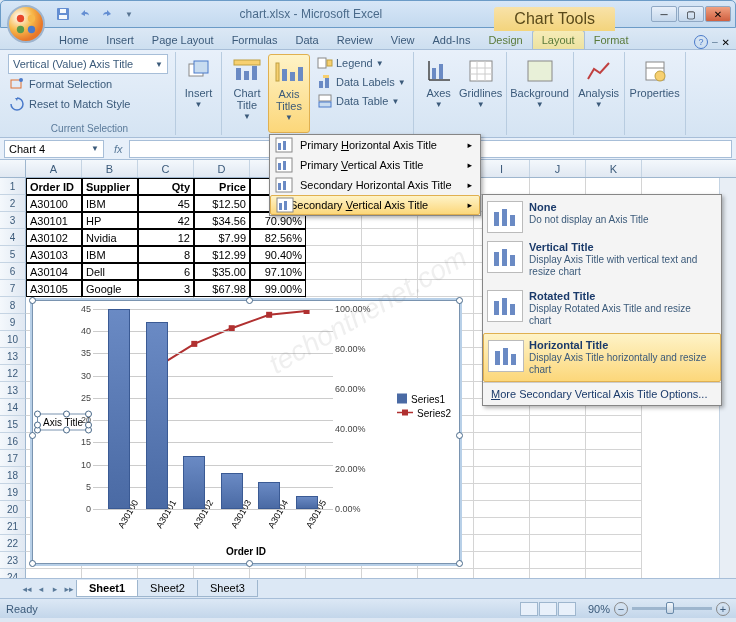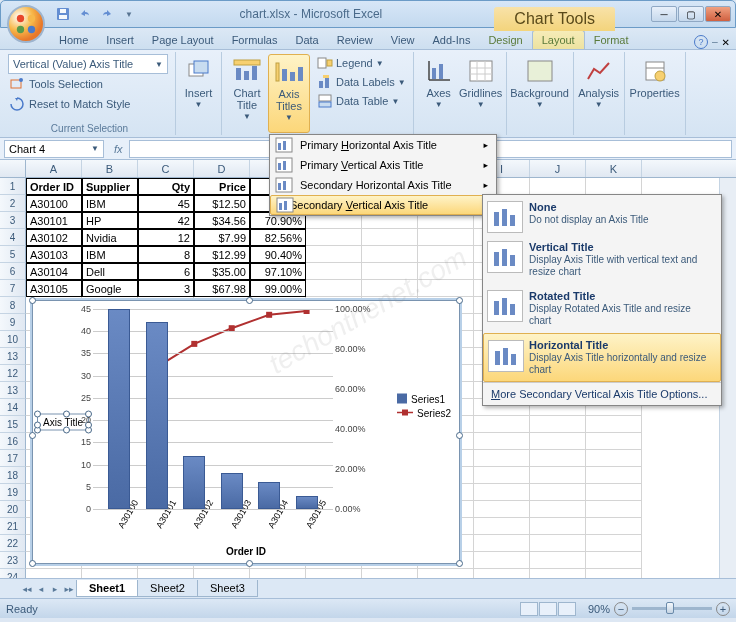--- a/index.html
+++ b/index.html
@@ -166,21 +166,21 @@
   <div class="group" style="width:172px">
     <div class="sel-combo">
         <span>Vertical (Value) Axis Title</span>
         <span class="arrow">▼</span>
       </div>
     <div class="sel-btn">
         <svg class="icon" viewBox="0 0 16 16">
           <rect x="2" y="4" width="10" height="8" fill="none" stroke="#e07030"></rect>
           <circle cx="12" cy="4" r="2" fill="#4a7aca"></circle>
         </svg>
-        <span>Tools Selection</span>
+        <span>Format Selection</span>
       </div>
     <div class="sel-btn">
         <svg class="icon" viewBox="0 0 16 16">
           <path d="M8 2 A6 6 0 1 1 2 8" fill="none" stroke="#4a7aca" stroke-width="1.5"></path>
           <path d="M6 2 L9 2 L8 5 Z" fill="#4a7aca"></path>
         </svg>
         <span>Reset to Match Style</span>
       </div>
     <div class="group-label">Current Selection</div>
   </div>
@@ -758,21 +758,21 @@
           <svg width="16" height="10">
             <line x1="0" y1="5" x2="16" y2="5" stroke="#b03030" stroke-width="1.5"></line>
             <rect x="5" y="2" width="6" height="6" fill="#b03030"></rect>
           </svg>
           <span>Series2</span>
         </div>
     </div>
   </div>
 </div>
 
-<div class="dropdown-menu" style="left:269px; top:134px; width:228px">
+<div class="dropdown-menu" style="left:269px; top:134px; width:212px">
 <div class="menu-item">
       <div class="menu-icon">
         <svg width="18" height="16" viewBox="0 0 18 16">
           <rect x="1" y="1" width="16" height="14" fill="#fff" stroke="#888"></rect>
           <rect x="3" y="6" width="3" height="7" fill="#6a8ac4"></rect>
           <rect x="8" y="4" width="3" height="9" fill="#6a8ac4"></rect>
         </svg>
       </div>
       <span>Primary <u>H</u>orizontal Axis Title</span>
       <span style="font-size: 9px;">▸</span>

